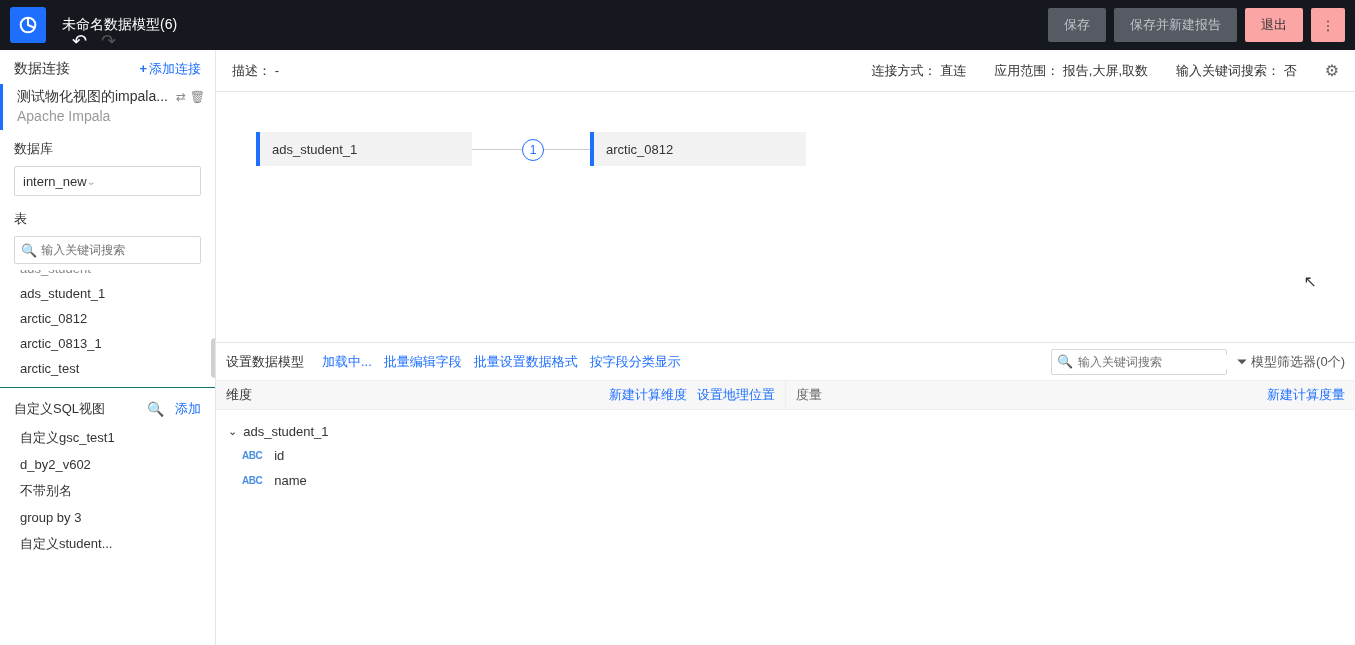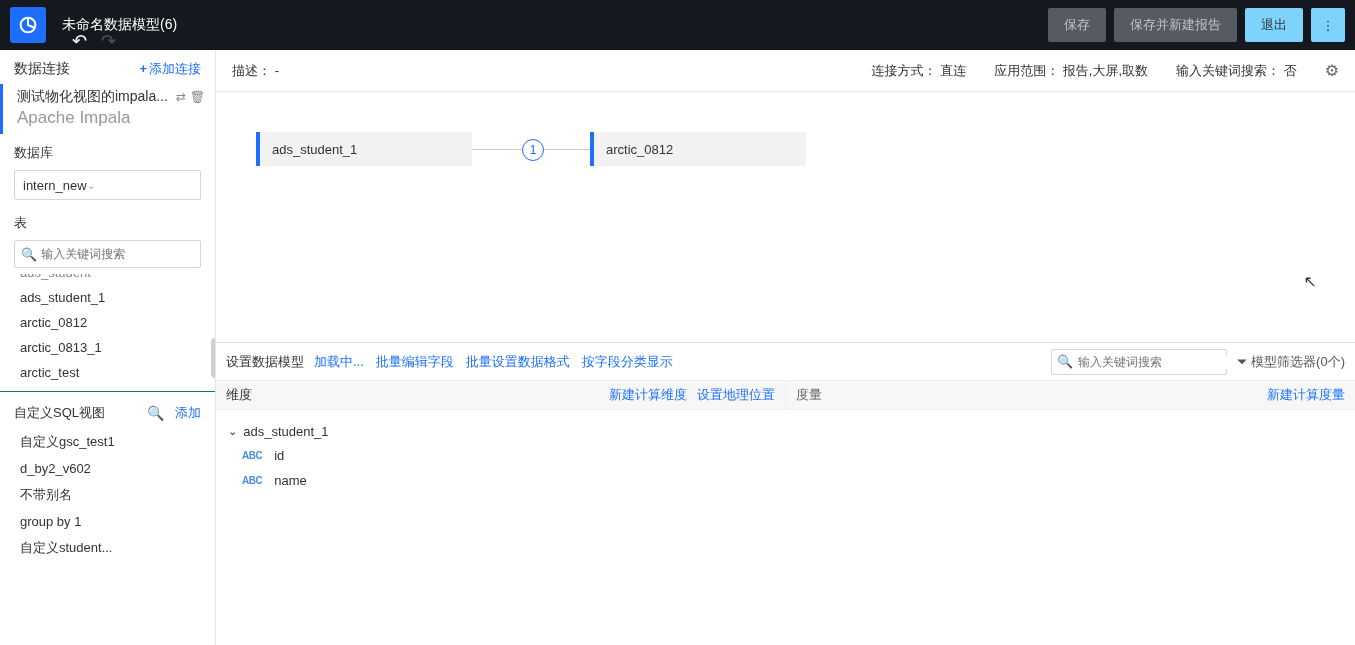--- a/index.html
+++ b/index.html
@@ -7,37 +7,37 @@
 
 
 .header { height: 50px; background: #15181e; display: flex; align-items: center; padding: 0 10px; }
 .logo { width: 36px; height: 36px; background: #1e6fff; border-radius: 3px; display: flex; align-items: center; justify-content: center; margin-right: 12px; }
 .logo svg { width: 22px; height: 22px; }
 .title { color: #fff; font-size: 14px; margin-right: auto; margin-left: 4px; }
 .undo-redo { display: flex; gap: 14px; margin-left: 10px; margin-right: auto; flex: 1; }
 .undo-redo .icon-btn { color: #fff; font-size: 18px; cursor: pointer; }
 .undo-redo .icon-btn.disabled { color: #555; }
 .hdr-btn { height: 34px; padding: 0 16px; margin-left: 8px; font-size: 13px; border-radius: 2px; border: none; cursor: pointer; background: #555a63; color: #c0c3c9; }
-.hdr-btn.light { background: #7dd3fc; color: #333; }
+.hdr-btn.light { background: #fca5a5; color: #333; }
 .hdr-btn.icon { width: 34px; padding: 0; }
 
 
 .content { display: flex; height: calc(100% - 50px); }
 .sidebar { width: 216px; border-right: 1px solid #e5e5e5; display: flex; flex-direction: column; overflow: hidden; position: relative; }
 .drag-handle { position: absolute; right: -4px; top: 288px; width: 8px; height: 40px; background: #d0d0d0; border-radius: 4px; }
 .main { flex: 1; display: flex; flex-direction: column; overflow: hidden; }
 
 
 .sb-head { display: flex; align-items: center; justify-content: space-between; padding: 10px 14px 6px; font-size: 14px; }
 .sb-head .link { color: #1e6fff; font-size: 13px; cursor: pointer; }
 .sb-head .plus { font-weight: bold; margin-right: 2px; }
 .conn-item { padding: 4px 10px 6px 14px; border-left: 3px solid #1e6fff; margin-bottom: 4px; }
 .conn-item .row1 { display: flex; align-items: center; justify-content: space-between; font-size: 14px; }
 .conn-item .row1 .icons { color: #888; font-size: 12px; display: flex; gap: 4px; }
-.conn-item .sub { color: #999; font-size: 17px; margin-top: 2px; }
+.conn-item .sub { color: #999; font-size: 14px; margin-top: 2px; }
 .sb-label { padding: 6px 14px 4px; font-size: 13px; }
 .select { margin: 4px 14px 8px; height: 30px; border: 1px solid #d6d6d6; border-radius: 2px; display: flex; align-items: center; justify-content: flex-start; padding: 0 8px; cursor: pointer; font-size: 13px; }
 .select .chev { color: #aaa; font-size: 11px; }
 .search-box { margin: 4px 14px 6px; height: 28px; border: 1px solid #d6d6d6; border-radius: 2px; display: flex; align-items: center; padding: 0 6px; }
 .search-box input { border: none; outline: none; flex: 1; font-size: 12px; margin-left: 4px; }
 .list { overflow: hidden; }
 .list-item { padding: 5px 14px 5px 20px; font-size: 13px; cursor: pointer; white-space: nowrap; overflow: hidden; text-overflow: ellipsis; }
 .list-item.truncated { color: #888; margin-top: -14px; }
 .sql-head { display: flex; align-items: center; padding: 12px 14px 6px; font-size: 13px; border-top: 1px solid #0f766e; margin-top: 6px; }
 .sql-head .title2 { margin-right: auto; }
@@ -55,21 +55,21 @@
 .canvas { flex: 0 0 250px; position: relative; background: #fff; padding: 14px; }
 .canvas-inner { position: relative; width: 100%; height: 100%; }
 .table-node { position: absolute; top: 26px; width: 216px; height: 34px; background: #f2f2f2; border-left: 4px solid #1e6fff; display: flex; align-items: center; padding: 0 12px; font-size: 13px; }
 .table-node.t1 { left: 26px; }
 .table-node.t2 { left: 360px; }
 .link-line { position: absolute; top: 43px; left: 242px; width: 118px; height: 1px; background: #ccc; }
 .link-badge { position: absolute; top: 33px; left: 292px; width: 22px; height: 22px; border: 1px solid #1e6fff; border-radius: 50%; background: #fff; display: flex; align-items: center; justify-content: center; color: #1e6fff; font-size: 12px; }
 
 
 .model-bar { height: 38px; border-top: 1px solid #e5e5e5; display: flex; align-items: center; padding: 0 10px; font-size: 13px; }
-.model-bar .lbl { margin-right: 10px; }
+.model-bar .lbl { margin-right: 18px; }
 .model-bar .link { color: #1e6fff; margin-right: 12px; cursor: pointer; }
 .model-bar .search2 { width: 176px; height: 26px; border: 1px solid #d6d6d6; border-radius: 2px; display: flex; align-items: center; padding: 0 6px; margin-left: auto; }
 .model-bar .search2 input { border: none; outline: none; flex: 1; font-size: 12px; margin-left: 4px; }
 .model-bar .filter { margin-left: 10px; color: #555; cursor: pointer; display: flex; align-items: center; gap: 4px; }
 
 
 .cols-head { height: 30px; background: #f7f7f7; display: flex; font-size: 13px; border-top: 1px solid #eee; border-bottom: 1px solid #eee; }
 .col-dim { flex: 1; display: flex; align-items: center; padding: 0 10px; }
 .col-dim .lbl { flex: 1; }
 .col-dim .link { color: #1e6fff; margin-left: 10px; cursor: pointer; }
@@ -146,21 +146,21 @@
 
     <div class="sql-head">
       <span class="title2">自定义SQL视图</span>
       <span class="icon">🔍</span>
       <span class="add">添加</span>
     </div>
     <div class="list">
       <div class="list-item">自定义gsc_test1</div>
       <div class="list-item">d_by2_v602</div>
       <div class="list-item">不带别名</div>
-      <div class="list-item">group by 1</div>
+      <div class="list-item">group by 3</div>
       <div class="list-item">自定义student...</div>
     </div>
     <div class="drag-handle"></div>
   </div>
 
   <div class="main">
     <div class="info-bar">
       <span class="desc kv">
         <span class="k">描述：</span>
         <span>-</span>

